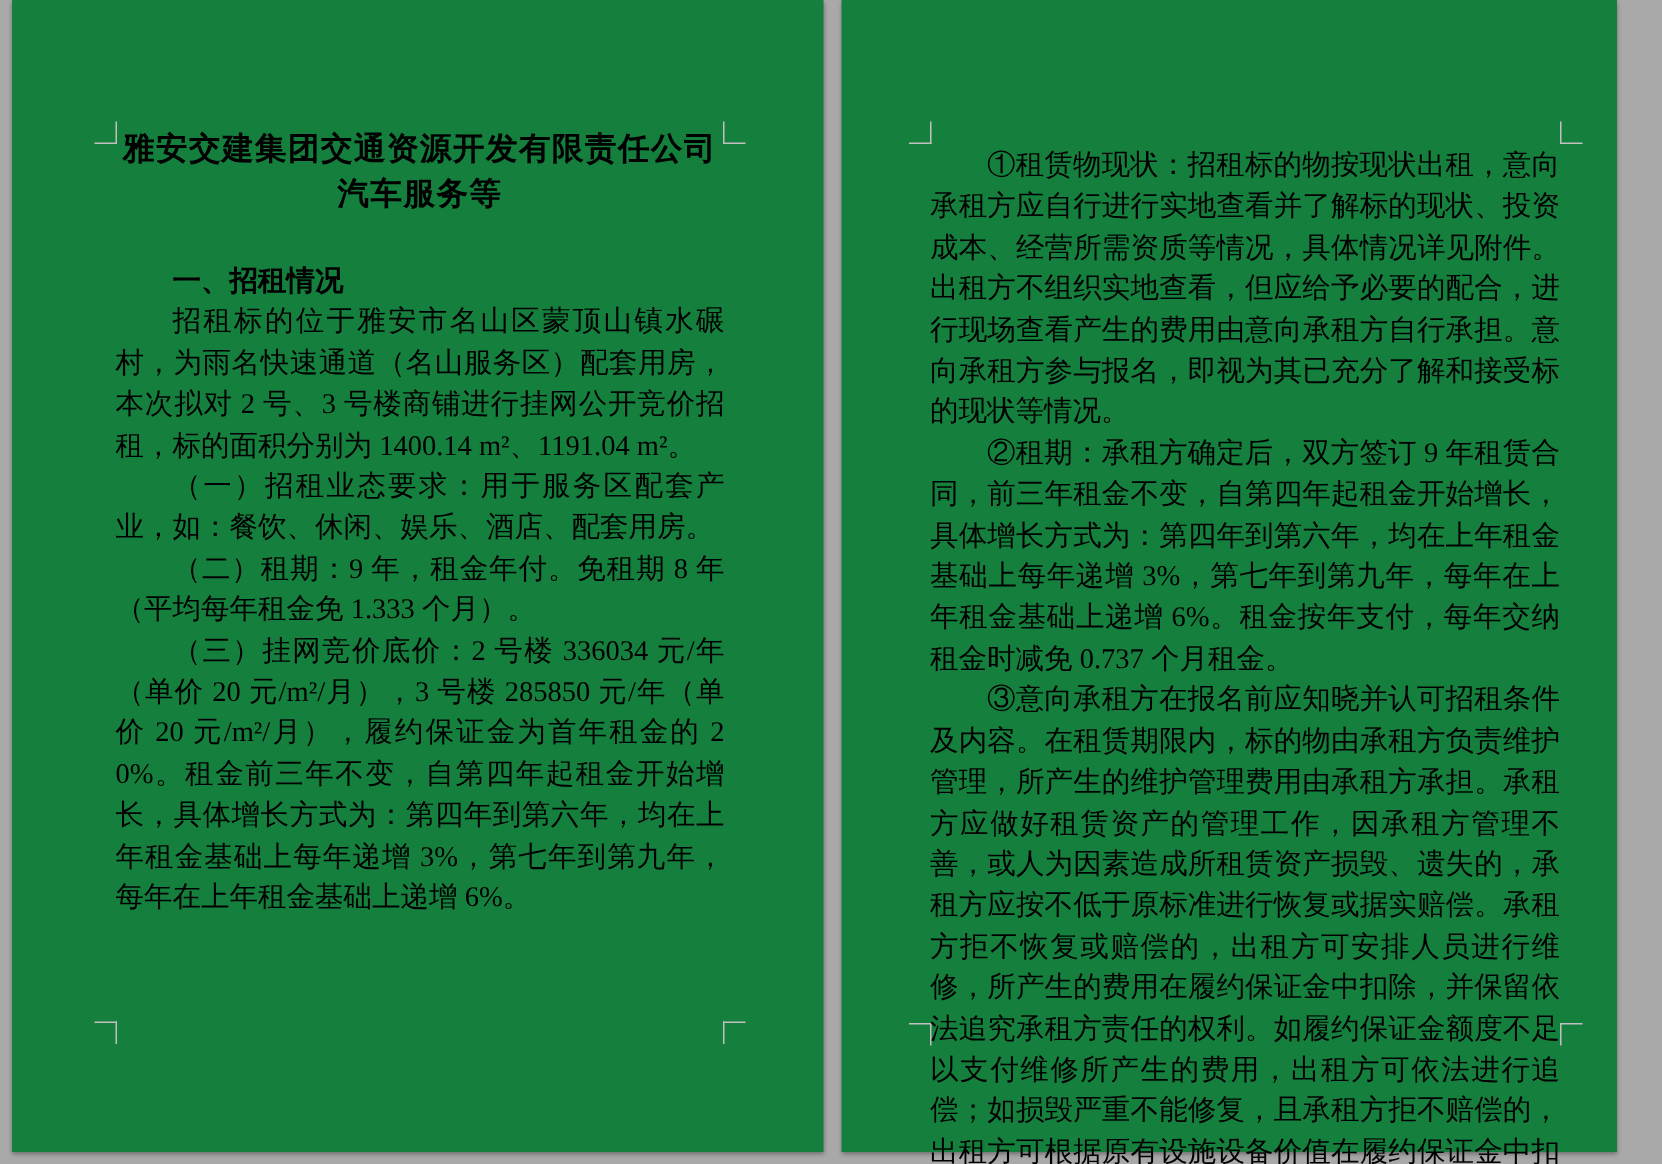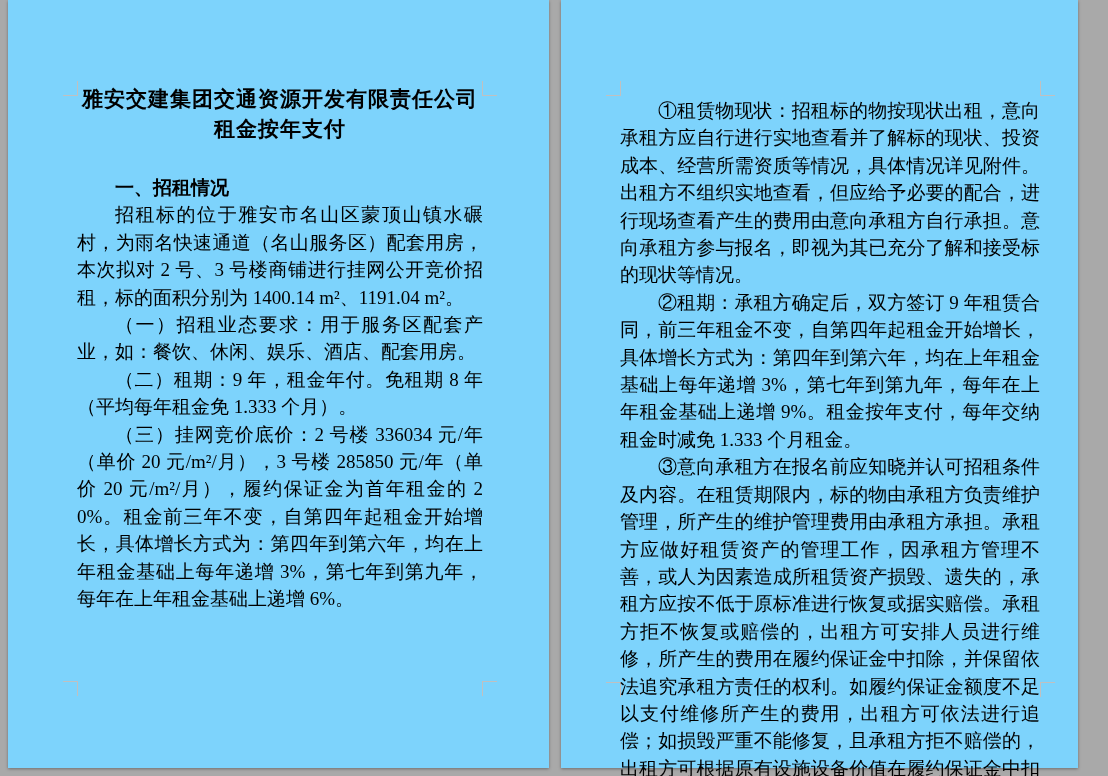--- a/index.html
+++ b/index.html
@@ -10,21 +10,21 @@
     width: 1108px;
     height: 776px;
     position: relative;
     background: #a9a9a9;
     overflow: hidden;
   }
   .page {
     position: absolute;
     top: 0;
     height: 768px;
-    background: #7dd3fc;
+    background: #15803d;
     box-shadow: 0 1px 3px rgba(0,0,0,0.35);
   }
   .page-left  { left: 8px;   width: 541px; }
   .page-right { left: 561px; width: 517px; }
 
   .text-area {
     position: absolute;
     color: #000000;
   }
   .page-left  .text-area { left: 69px; top: 84px;  width: 406px; }
@@ -74,37 +74,37 @@
 <body>
 
 <div class="page page-left">
   <div class="crop-mark tl"></div>
   <div class="crop-mark tr"></div>
   <div class="crop-mark bl"></div>
   <div class="crop-mark br"></div>
   <div class="text-area">
     <div class="doc-title">
       <div>雅安交建集团交通资源开发有限责任公司</div>
-      <div>租金按年支付</div>
+      <div>汽车服务等</div>
     </div>
     <div class="paras">
         <p class="para heading">一、招租情况</p>
         <p class="para body">招租标的位于雅安市名山区蒙顶山镇水碾村，为雨名快速通道（名山服务区）配套用房，本次拟对 2 号、3 号楼商铺进行挂网公开竞价招租，标的面积分别为 1400.14 m²、1191.04 m²。</p>
         <p class="para body">（一）招租业态要求：用于服务区配套产业，如：餐饮、休闲、娱乐、酒店、配套用房。</p>
         <p class="para body">（二）租期：9 年，租金年付。免租期 8 年（平均每年租金免 1.333 个月）。</p>
         <p class="para body">（三）挂网竞价底价：2 号楼 336034 元/年（单价 20 元/m²/月），3 号楼 285850 元/年（单价 20 元/m²/月），履约保证金为首年租金的 20%。租金前三年不变，自第四年起租金开始增长，具体增长方式为：第四年到第六年，均在上年租金基础上每年递增 3%，第七年到第九年，每年在上年租金基础上递增 6%。</p>
       </div>
   </div>
 </div>
 
 <div class="page page-right">
   <div class="crop-mark tl"></div>
   <div class="crop-mark tr"></div>
   <div class="crop-mark bl"></div>
   <div class="crop-mark br"></div>
   <div class="text-area">
     <div class="paras">
         <p class="para body">①租赁物现状：招租标的物按现状出租，意向承租方应自行进行实地查看并了解标的现状、投资成本、经营所需资质等情况，具体情况详见附件。出租方不组织实地查看，但应给予必要的配合，进行现场查看产生的费用由意向承租方自行承担。意向承租方参与报名，即视为其已充分了解和接受标的现状等情况。</p>
-        <p class="para body">②租期：承租方确定后，双方签订 9 年租赁合同，前三年租金不变，自第四年起租金开始增长，具体增长方式为：第四年到第六年，均在上年租金基础上每年递增 3%，第七年到第九年，每年在上年租金基础上递增 9%。租金按年支付，每年交纳租金时减免 1.333 个月租金。</p>
+        <p class="para body">②租期：承租方确定后，双方签订 9 年租赁合同，前三年租金不变，自第四年起租金开始增长，具体增长方式为：第四年到第六年，均在上年租金基础上每年递增 3%，第七年到第九年，每年在上年租金基础上递增 6%。租金按年支付，每年交纳租金时减免 0.737 个月租金。</p>
         <p class="para body">③意向承租方在报名前应知晓并认可招租条件及内容。在租赁期限内，标的物由承租方负责维护管理，所产生的维护管理费用由承租方承担。承租方应做好租赁资产的管理工作，因承租方管理不善，或人为因素造成所租赁资产损毁、遗失的，承租方应按不低于原标准进行恢复或据实赔偿。承租方拒不恢复或赔偿的，出租方可安排人员进行维修，所产生的费用在履约保证金中扣除，并保留依法追究承租方责任的权利。如履约保证金额度不足以支付维修所产生的费用，出租方可依法进行追偿；如损毁严重不能修复，且承租方拒不赔偿的，出租方可根据原有设施设备价值在履约保证金中扣除，如履约保证金额度不足以支付相关损毁所产生的费用，出租方可依法进行追偿。</p>
       </div>
   </div>
 </div>
 
 </body></html>

